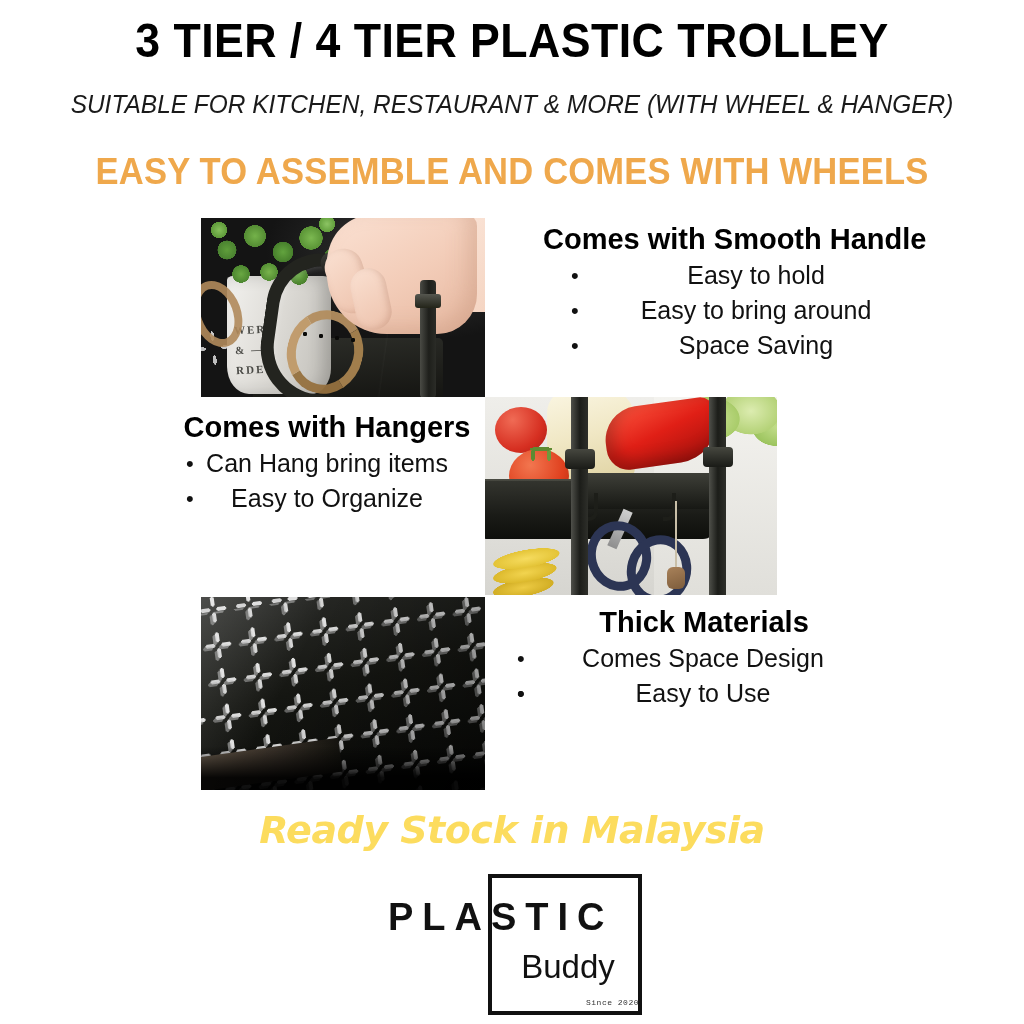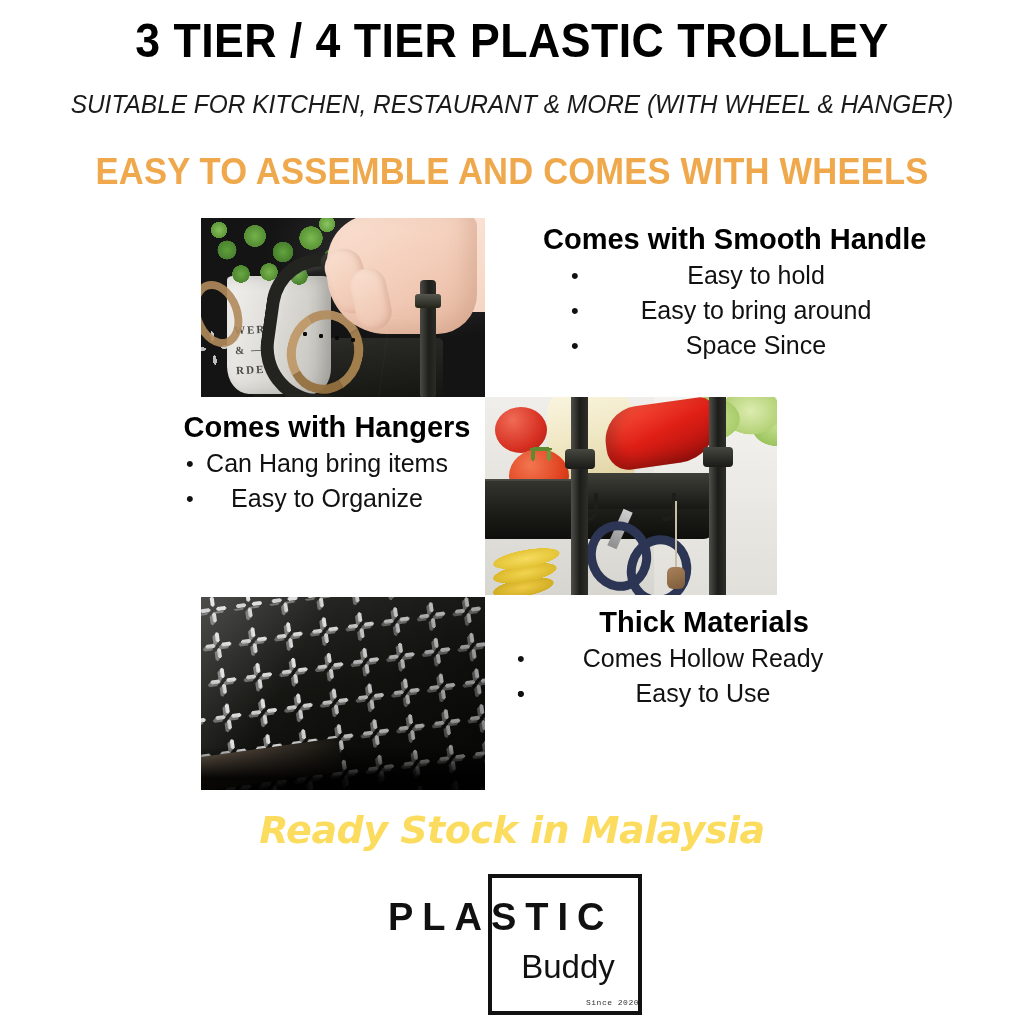--- a/index.html
+++ b/index.html
@@ -486,21 +486,21 @@
   <div class="p1-fing p1-f2"></div>
   <div class="p1-post"></div>
   <div class="p1-post-c"></div>
 </div>
 
 <div class="feature" id="feat-handle">
   <h3>Comes with Smooth Handle</h3>
   <ul>
     <li><span class="bullet">•</span><span>Easy to hold</span></li>
     <li><span class="bullet">•</span><span>Easy to bring around</span></li>
-    <li><span class="bullet">•</span><span>Space Since</span></li>
+    <li><span class="bullet">•</span><span>Space Saving</span></li>
   </ul>
 </div>
 
 <div class="photo" id="photo-hanger">
   <div class="p2-bg"></div>
   <div class="p2-wall"></div>
   <div class="p2-veg p2-tomato1"></div>
   <div class="p2-cabbage"></div>
   <div class="p2-lettuce"></div>
   <div class="p2-pepper"></div>
@@ -538,21 +538,21 @@
   <div class="p3-grid"></div>
   <div class="p3-grid2"></div>
   <div class="p3-edge"></div>
   <div class="p3-gloss"></div>
   <div class="p3-dark"></div>
 </div>
 
 <div class="feature" id="feat-thick">
   <h3>Thick Materials</h3>
   <ul>
-    <li><span class="bullet">•</span><span>Comes Hollow Ready</span></li>
+    <li><span class="bullet">•</span><span>Comes Space Design</span></li>
     <li><span class="bullet">•</span></li>
     <li><span class="bullet">•</span><span>Easy to Use</span></li>
   </ul>
 </div>
 
 <div class="ready">Ready Stock in Malaysia</div>
 
 <div class="logo-wrap">
   <div class="logo-box"></div>
   <div class="logo-plastic">PLASTIC</div>

